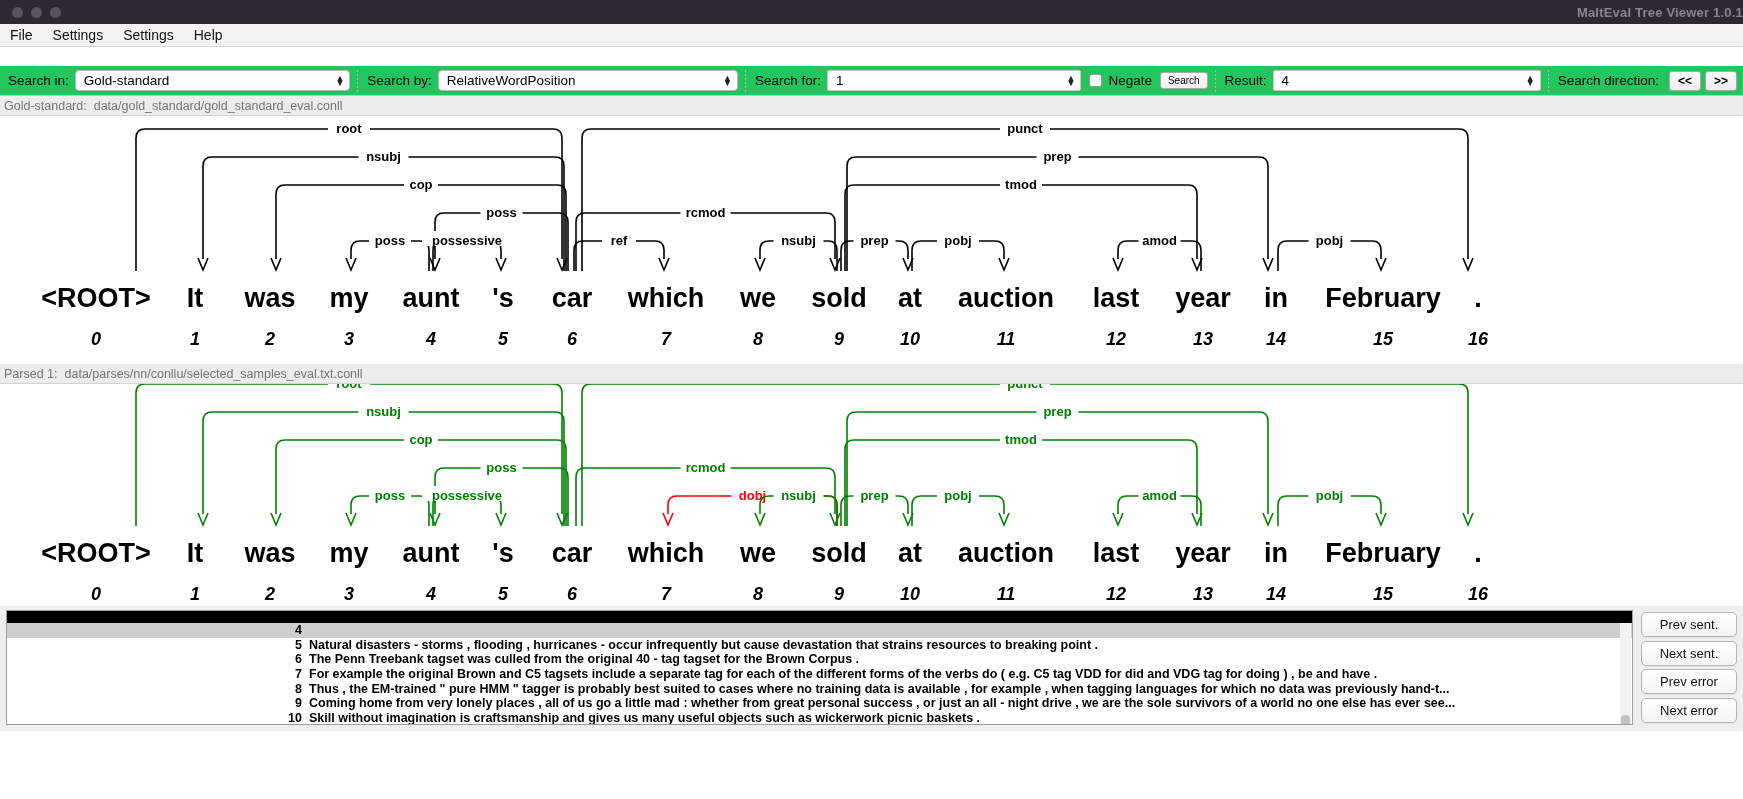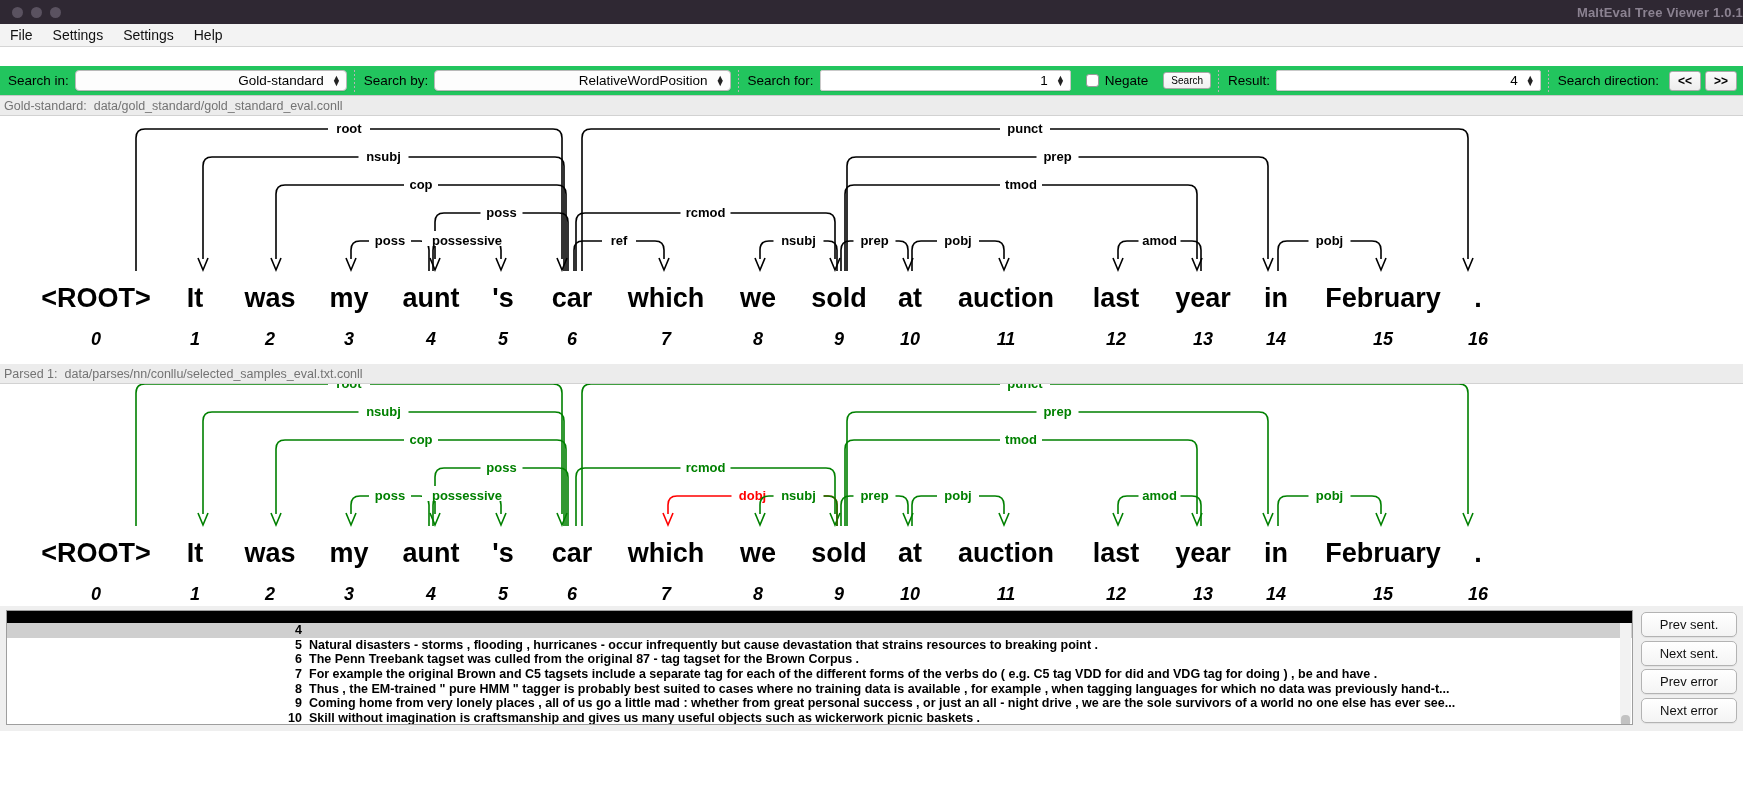--- a/index.html
+++ b/index.html
@@ -41,38 +41,38 @@
     display:flex; align-items:center; gap:0px;
     padding:0 6px; font-size:13.5px; color:#000;margin-top:19px;
   }
   .tb-label{ white-space:nowrap; padding:0 6px 0 2px; }
   .combo{
     position:relative; height:21px; background:#fdfdfd;
     border:1px solid #b9b9b9; border-radius:4px;
     display:flex; align-items:center;
     padding:0 22px 0 8px; font-size:13.5px;
     box-shadow:0 1px 0 rgba(0,0,0,.07);
-    white-space:nowrap; overflow:hidden;justify-content:flex-end;
+    white-space:nowrap; overflow:hidden;
   }
   .combo .spin{
     position:absolute; right:5px; top:50%; transform:translateY(-50%);
     display:flex; flex-direction:column; line-height:5px; font-size:9px; color:#222;
   }
   .combo.w-searchin{ width:298px; }
   .combo.w-searchby{ width:325px; }
   .combo.w-searchfor{ width:275px; }
   .combo.w-result{ width:290px; }
   .combo.plain{
     background:#fff; border:1px solid #c9c9c9; border-radius:2px;
   }
   .sep{
     width:1px; height:22px; margin:0 7px;
     background:repeating-linear-gradient(to bottom,#b5b5b5 0 2px,transparent 2px 4px);
   }
-  .chk-wrap{ display:flex; align-items:center; gap:6px; padding:0 15px; }
+  .chk-wrap{ display:flex; align-items:center; gap:6px; padding:0 8px; }
   .chk{
     width:13px;height:13px;border:1px solid #9a9a9a;border-radius:3px;background:#fff;
   }
   .btn{
     background:linear-gradient(#fdfdfd,#f1f1f1);
     border:1px solid #a9a9a9; border-radius:3px;
     font-size:10px; padding:2px 7px; color:#000; cursor:default;
   }
   .dirbtn{
     background:linear-gradient(#fbfbfb,#ededed);
@@ -504,21 +504,21 @@
     <div class="rows" id="list-rows">
         <div class="row selected">
           <span class="idx">4</span>
         </div>
         <div class="row">
           <span class="idx">5</span>
           <span class="txt">Natural disasters - storms , flooding , hurricanes - occur infrequently but cause devastation that strains resources to breaking point .</span>
         </div>
         <div class="row">
           <span class="idx">6</span>
-          <span class="txt">The Penn Treebank tagset was culled from the original 87 - tag tagset for the Brown Corpus .</span>
+          <span class="txt">The Penn Treebank tagset was culled from the original 40 - tag tagset for the Brown Corpus .</span>
         </div>
         <div class="row">
           <span class="idx">7</span>
           <span class="txt">For example the original Brown and C5 tagsets include a separate tag for each of the different forms of the verbs do ( e.g. C5 tag VDD for did and VDG tag for doing ) , be and have .</span>
         </div>
         <div class="row">
           <span class="idx">8</span>
           <span class="txt">Thus , the EM-trained " pure HMM " tagger is probably best suited to cases where no training data is available , for example , when tagging languages for which no data was previously hand-t...</span>
         </div>
         <div class="row">

